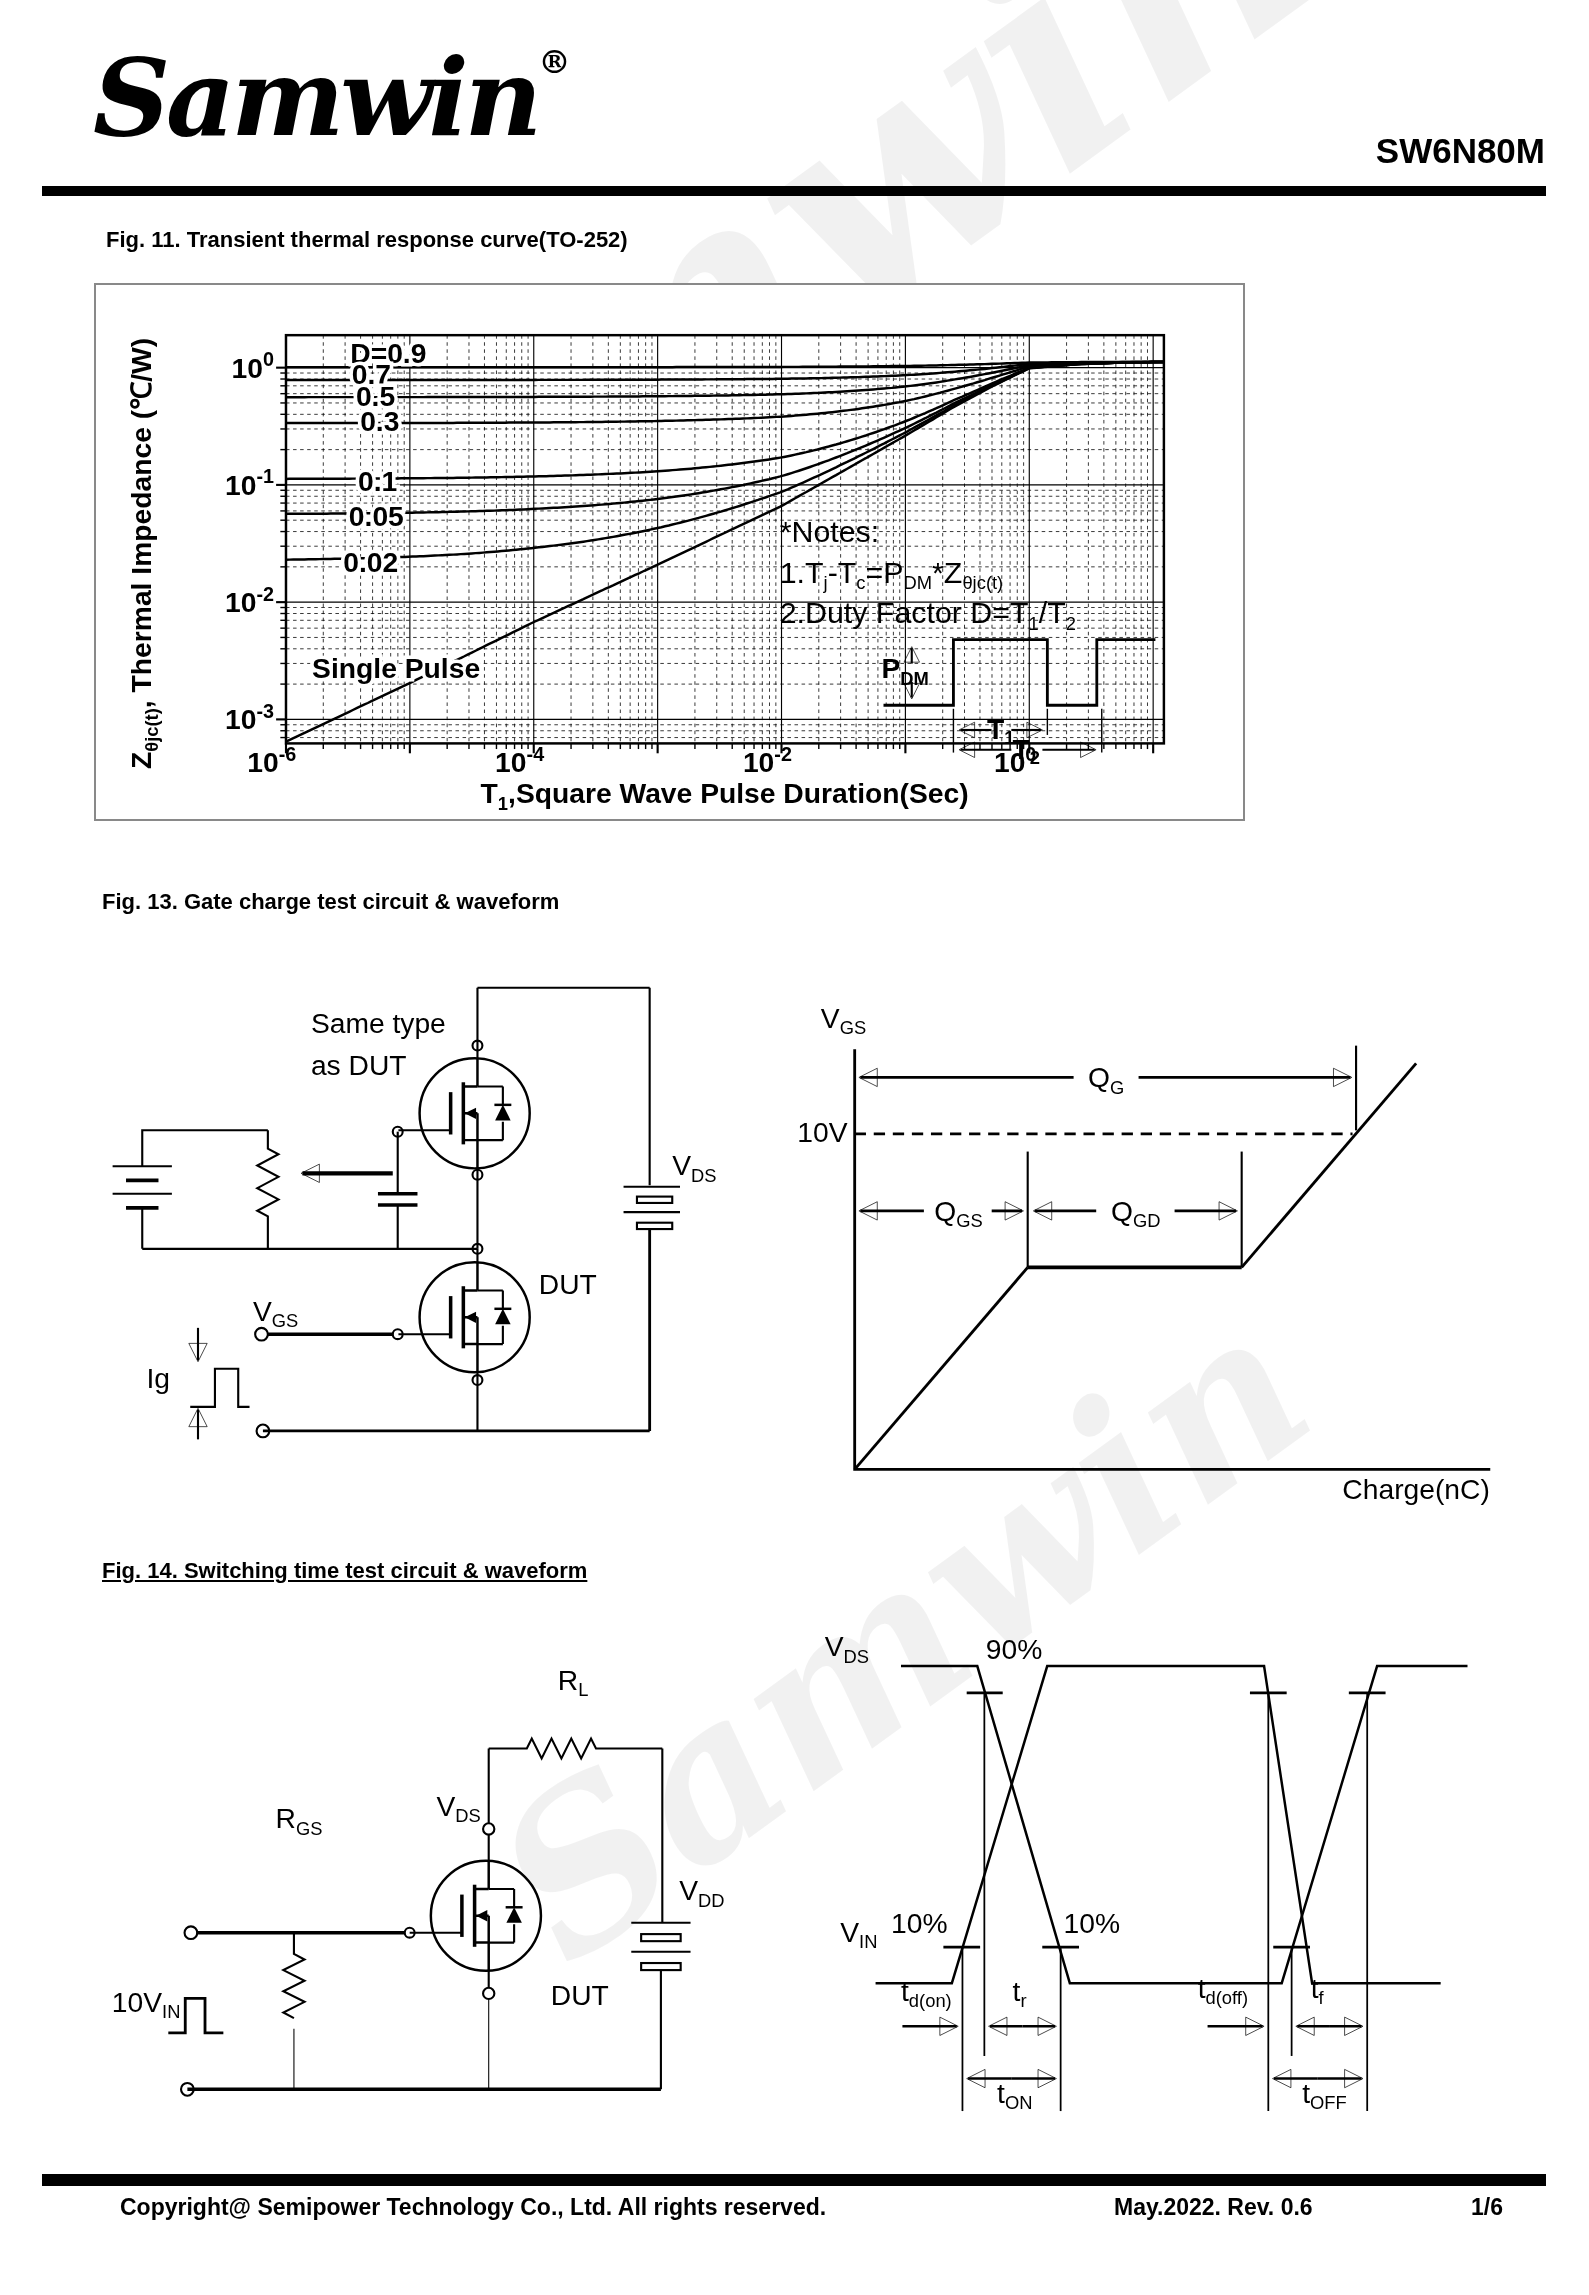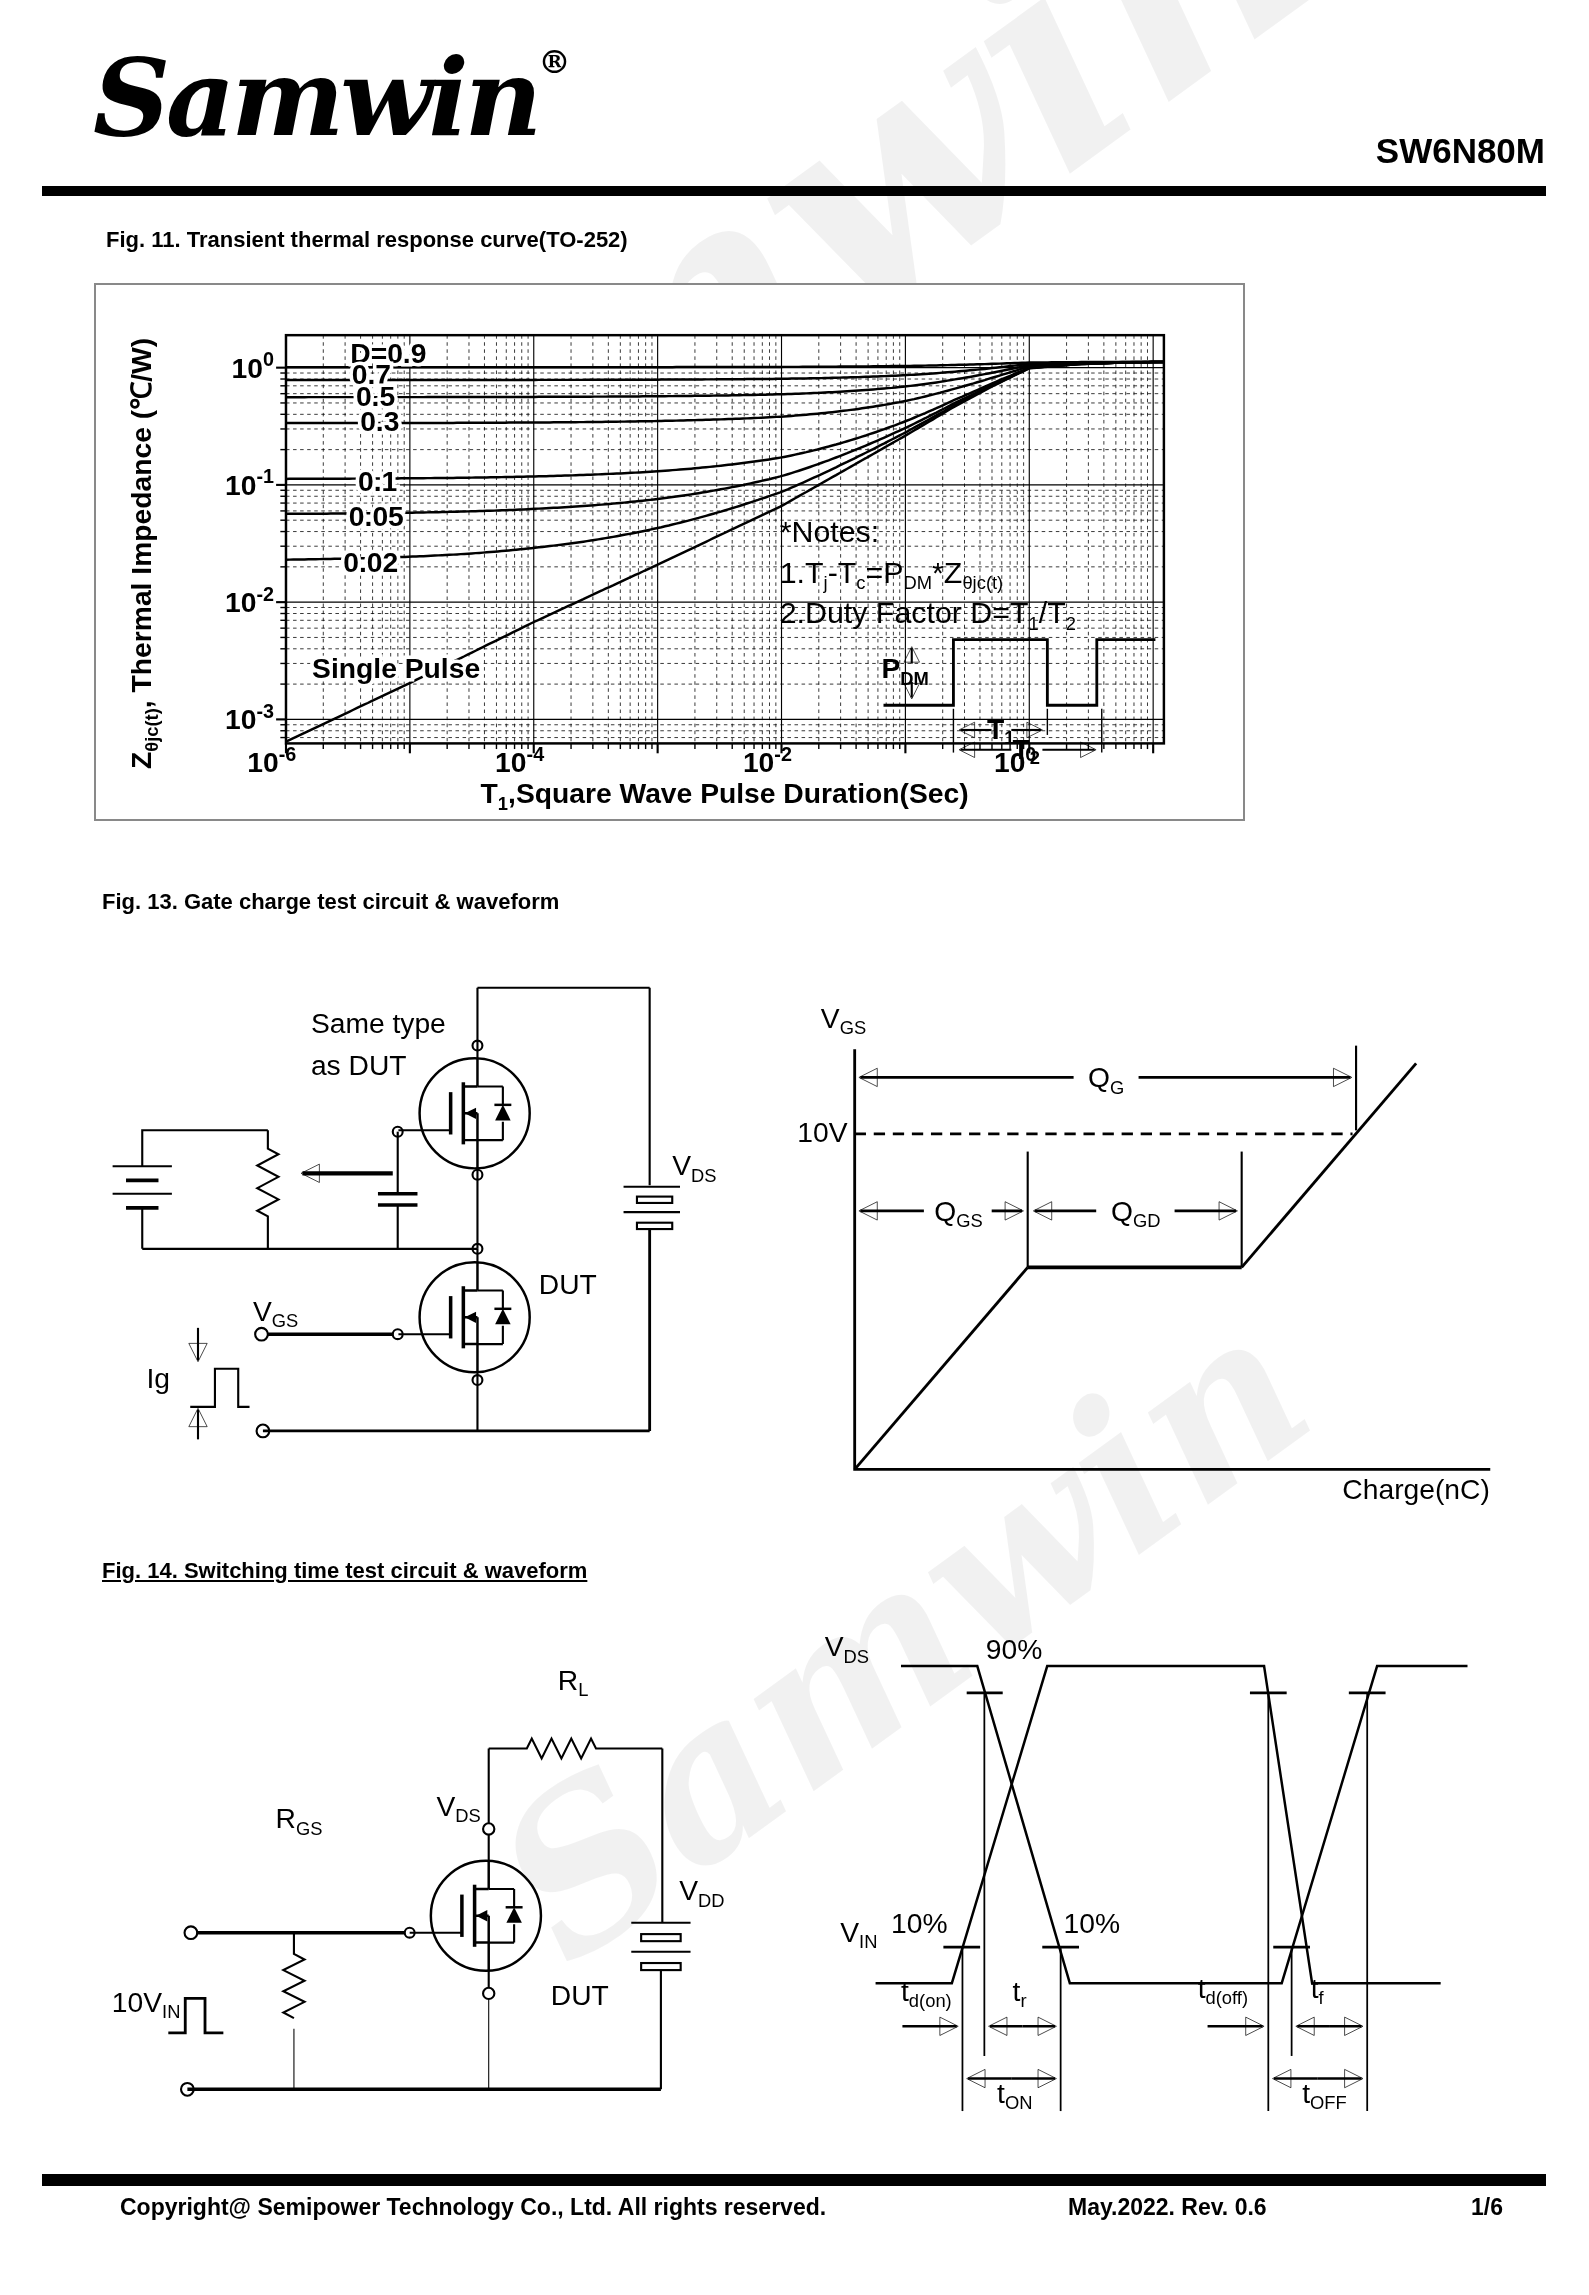--- a/index.html
+++ b/index.html
@@ -13,21 +13,21 @@
   .figtitle{font-size:22px;font-weight:bold;}
   #t12{left:106px;top:227px;}
   #t13{left:102px;top:889px;}
   #t14{left:102px;top:1558px;text-decoration:underline;}
   
   #frame12{left:94px;top:283px;width:1147px;height:534px;border:2.1px solid #898989;background:#fff;}
   
   #fbar{left:42px;top:2174px;width:1504px;height:12px;background:#000;}
   .foot{font-size:23px;font-weight:bold;top:2194px;}
   #fcopy{left:92px;margin-left:28px;}
-  #fdate{left:1068px;}
+  #fdate{left:1114px;}
   #fpage{left:1471px;}
   
   .wm{font-family:"DejaVu Serif",serif;font-style:italic;font-weight:bold;color:#000;opacity:0.05;pointer-events:none;white-space:nowrap;}
   #wm1{left:85px;top:537px;font-size:304px;transform:rotate(-36deg);transform-origin:left top;}
   #wm2{left:452px;top:1808px;font-size:212px;transform:rotate(-36deg);transform-origin:left top;}
   
   svg text{font-family:"Liberation Sans",sans-serif;font-size:40px;fill:#000;}
   svg .b{font-weight:bold;}
   svg .sub{font-size:26px;}
   svg .halo{paint-order:stroke;stroke:#fff;stroke-width:10px;font-weight:bold;}

